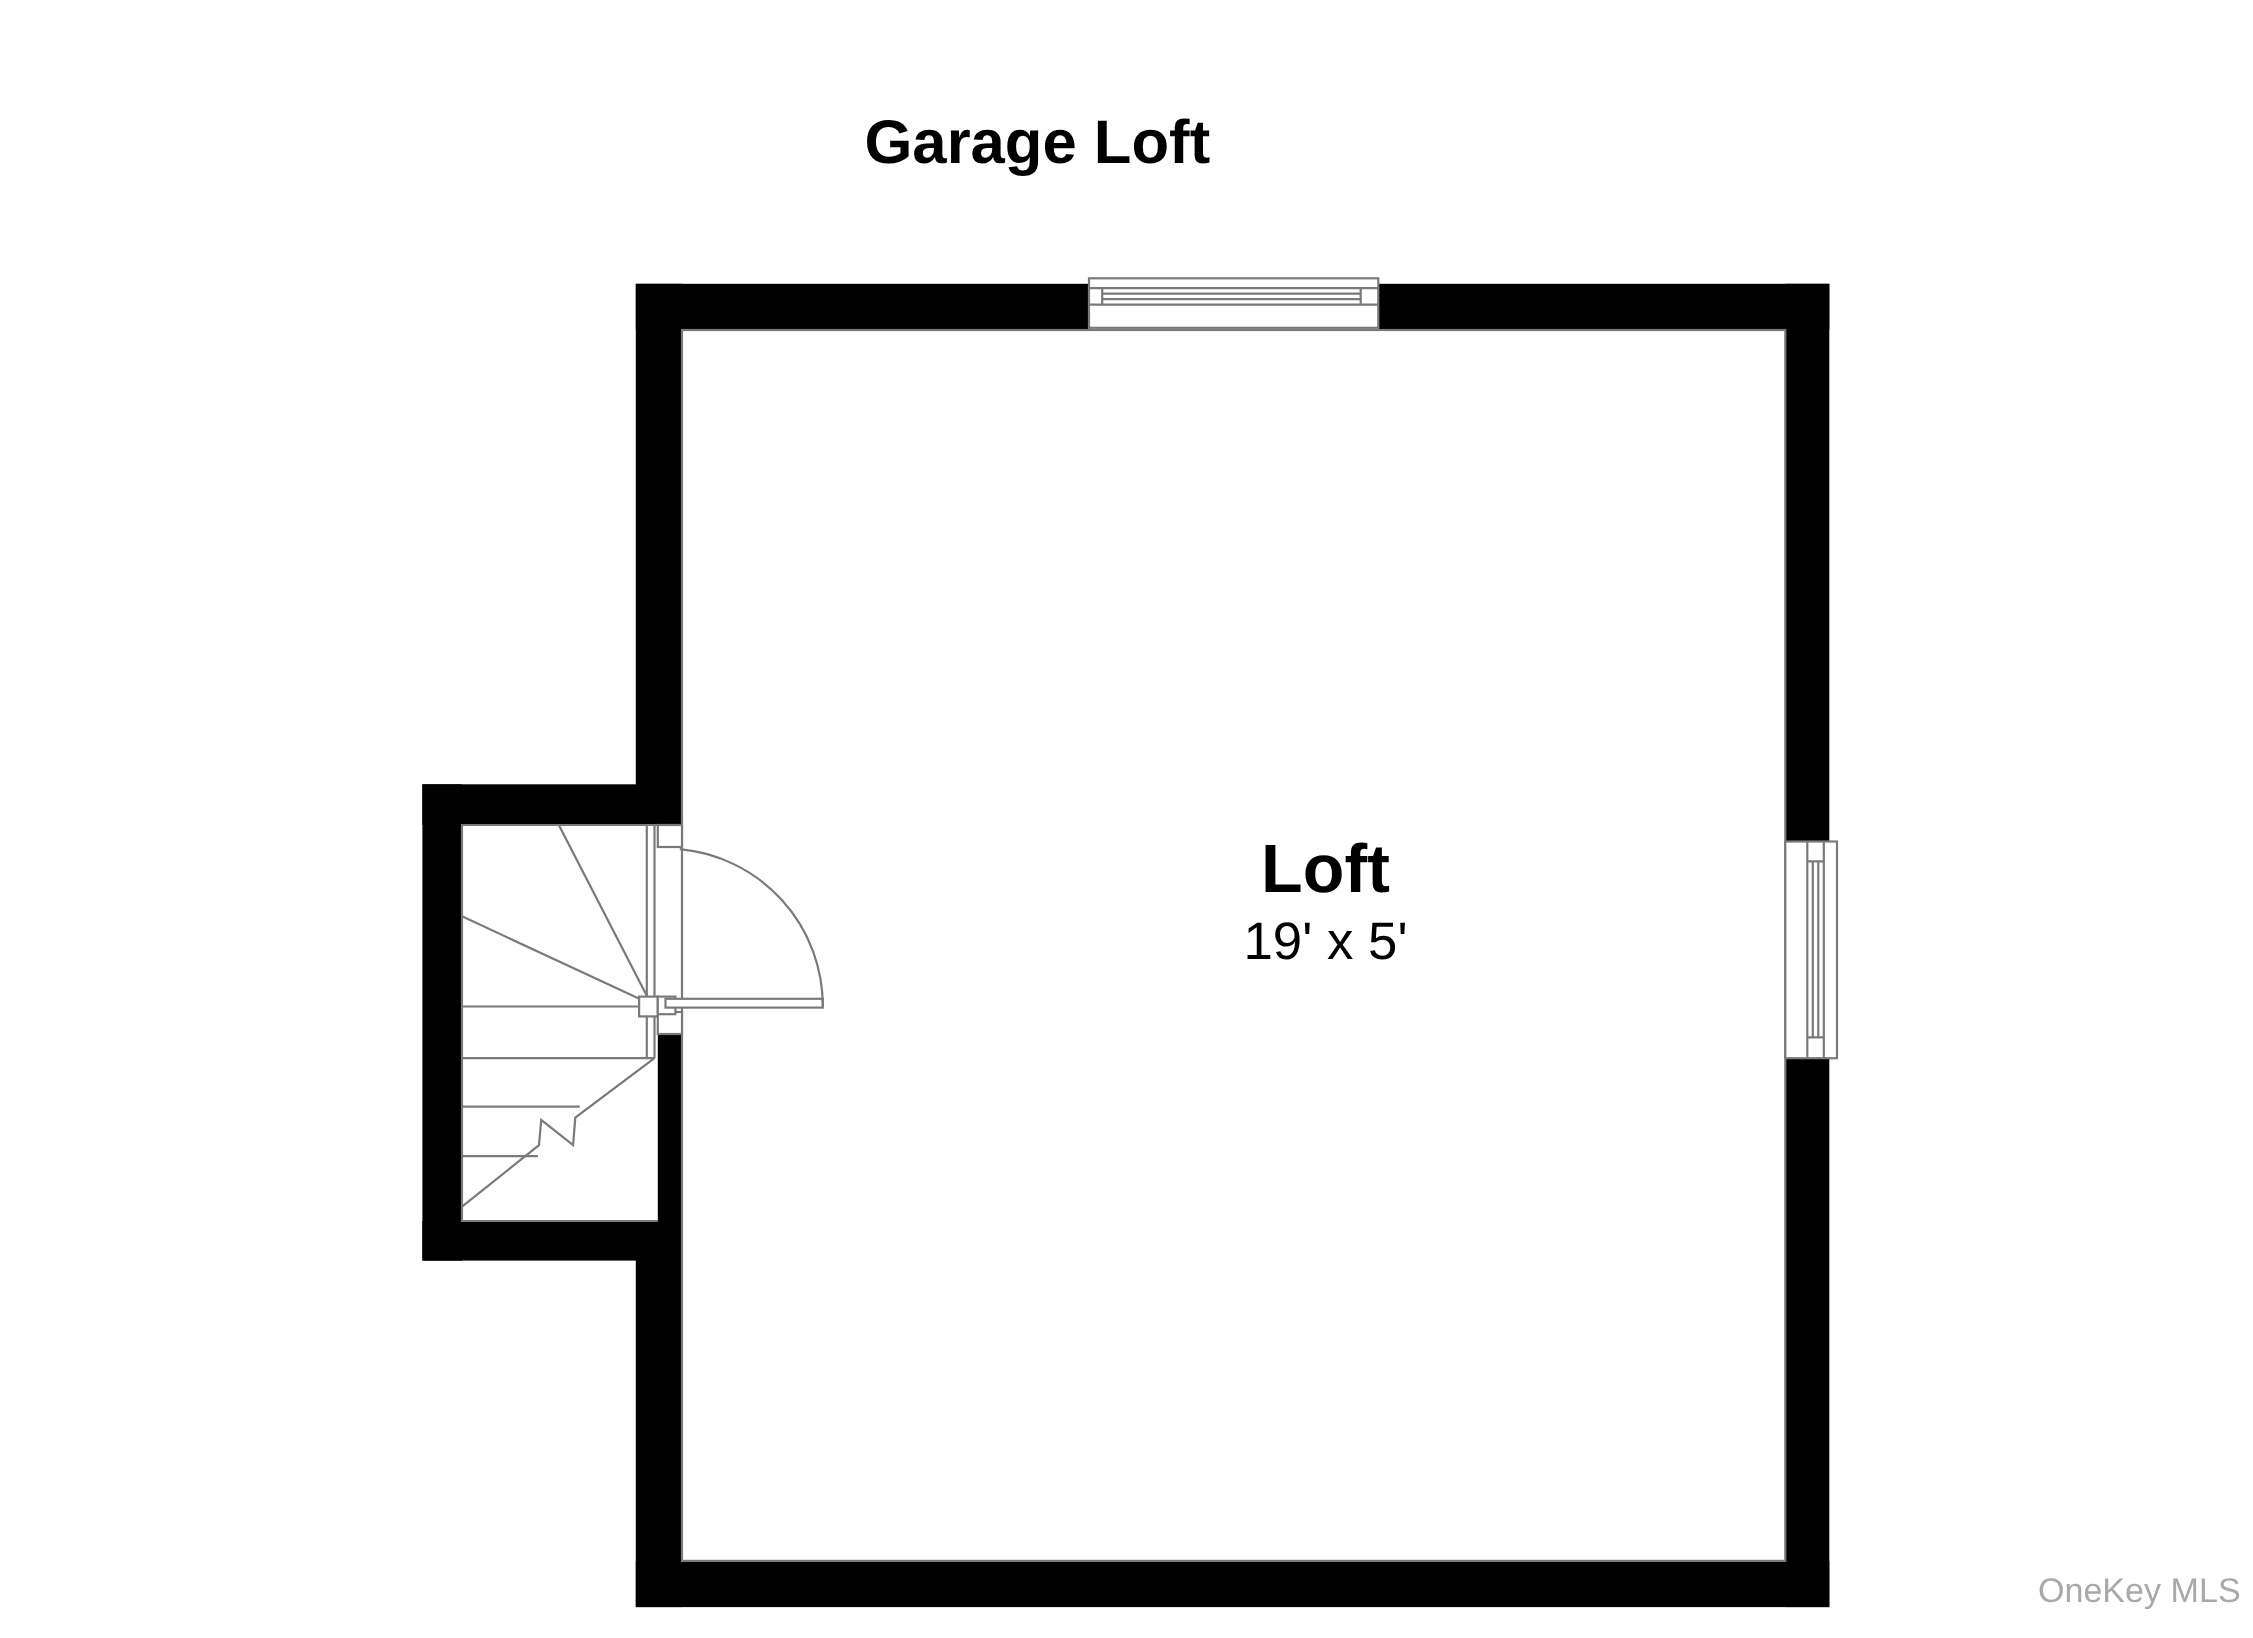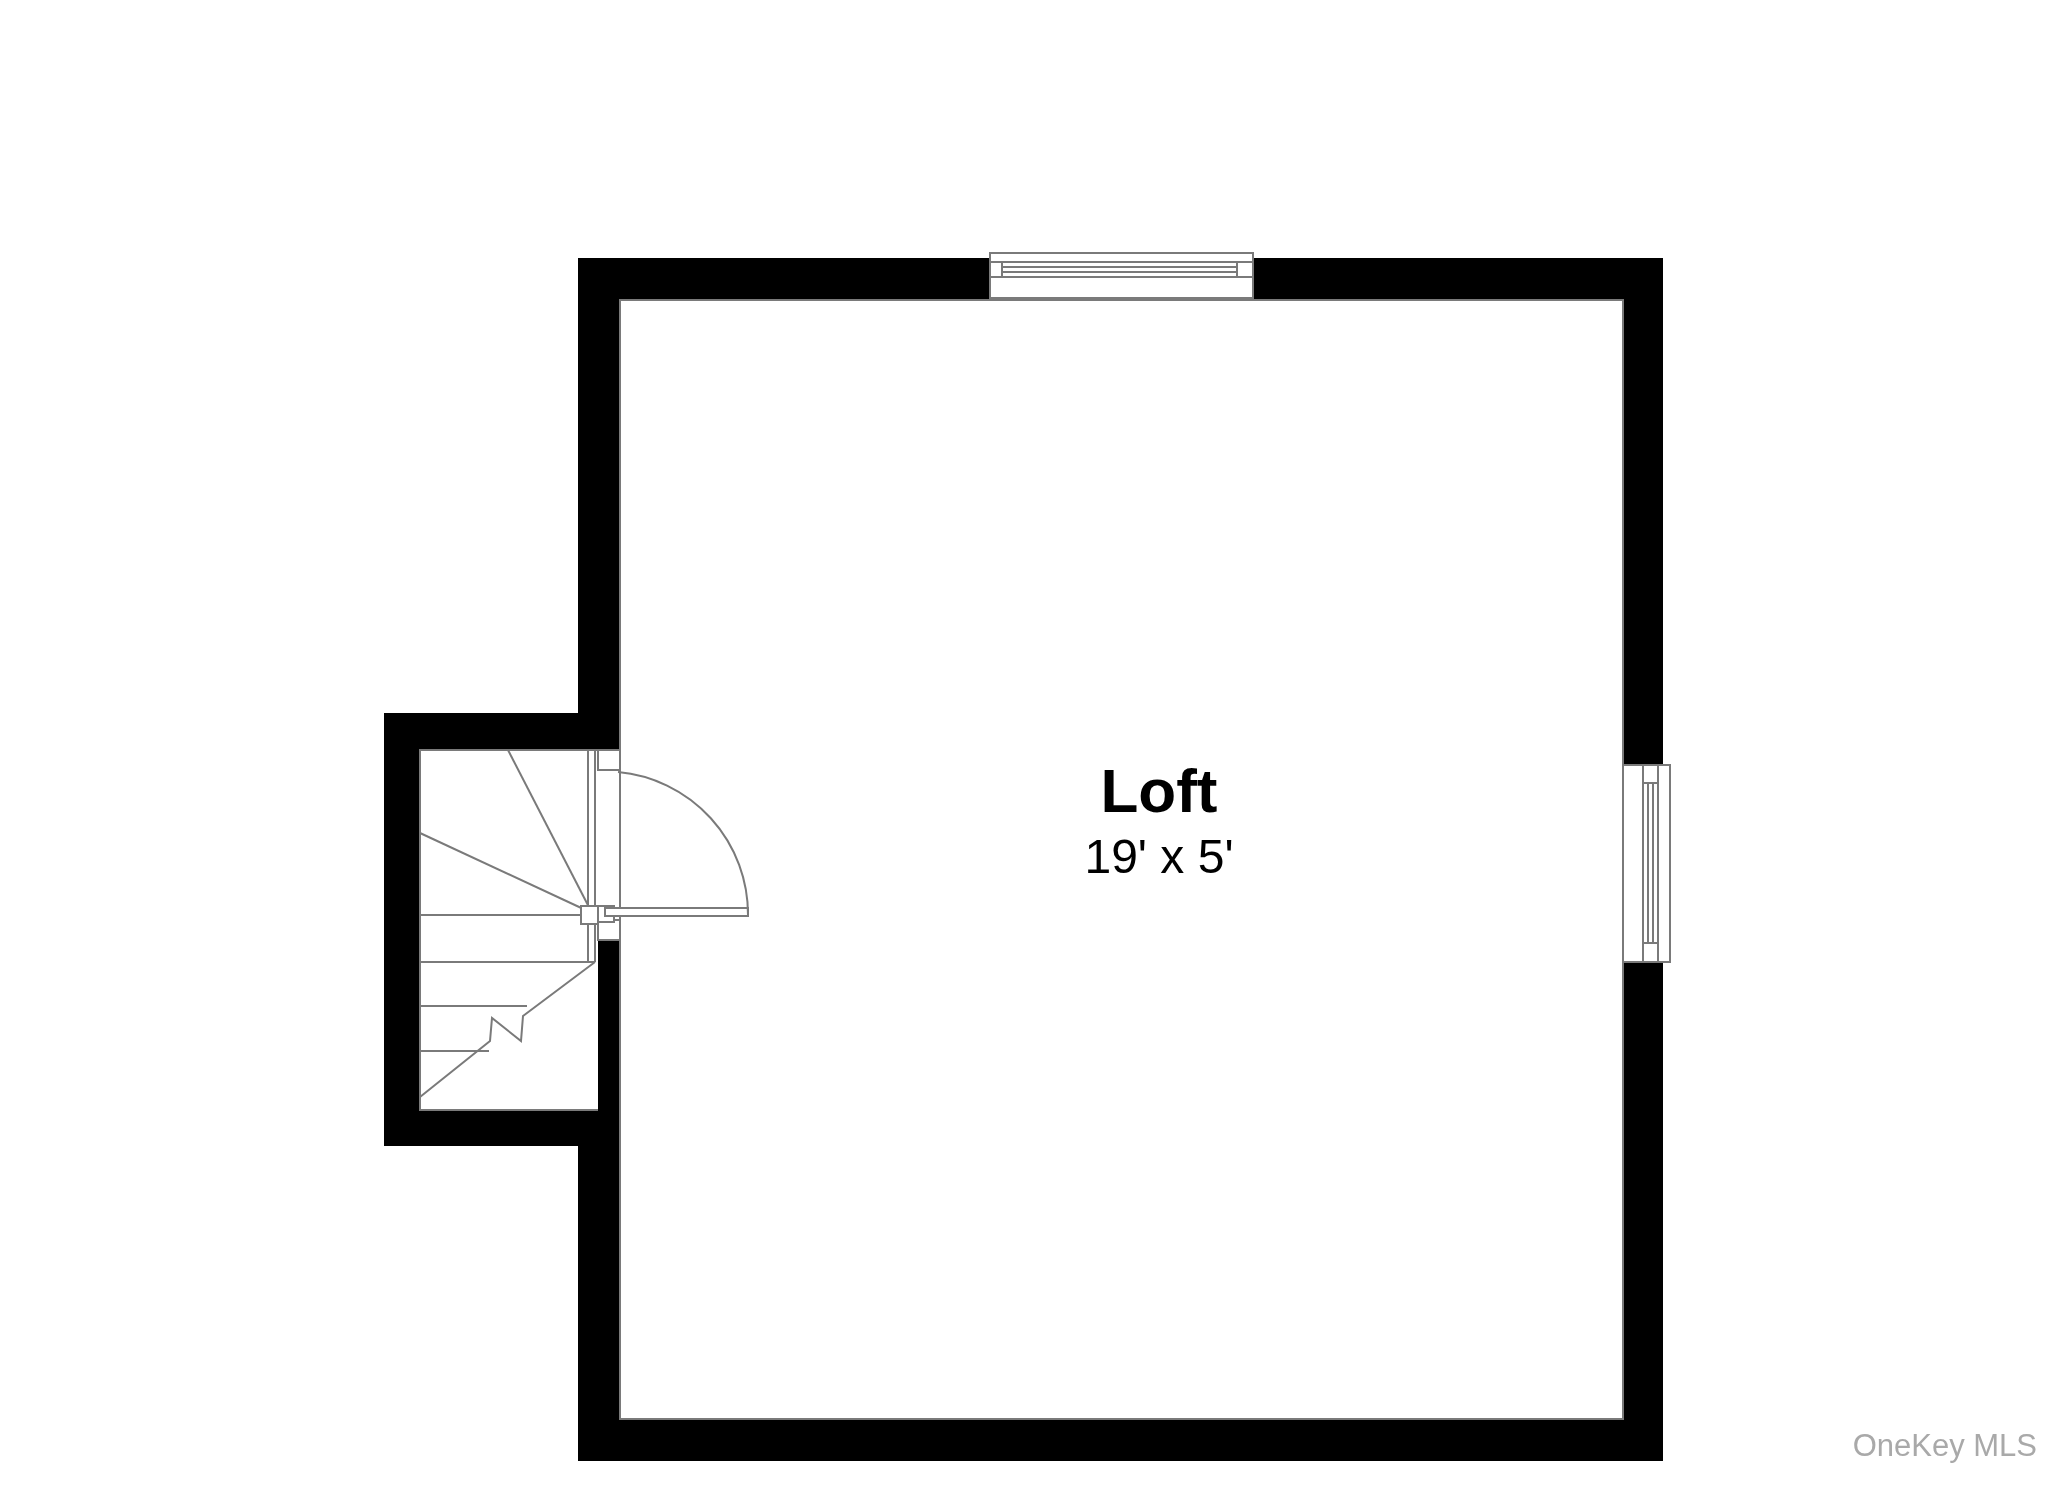--- a/index.html
+++ b/index.html
@@ -19,40 +19,41 @@
     position: absolute;
     left: 943px; top: 96px;
     transform: translateX(-50%);
     font-size: 56px; font-weight: bold;
     color: var(--text, #000);
     white-space: nowrap;
     margin: 0;
   }
   .room-label {
     position: absolute;
-    left: 1159px; top: 758px;
+    left: 1205px; top: 758px;
     transform: translateX(-50%);
     text-align: center;
     color: var(--text, #000);
   }
   .room-name { font-size: 62px; font-weight: bold; line-height: 1.05; }
   .room-dims { font-size: 48px; font-weight: normal; margin-top: 6px; white-space: nowrap; }
   .watermark {
     position: absolute;
     right: 11px; bottom: 25px;
     font-size: 31px;
     color: var(--watermark, #a9a9a9);
     white-space: nowrap;
   }
 </style>
 </head>
 <body>
 
 <div class="canvas">
 
+  <h1 class="page-title">Garage Loft</h1>
 
   <svg class="plan-svg" width="2048" height="1489" viewBox="0 0 2048 1489">
 
     <g>
       <rect class="wall" x="578" y="258" width="412" height="42"></rect>
       <rect class="wall" x="1253" y="258" width="410" height="42"></rect>
       <rect class="wall" x="1623" y="258" width="40" height="507"></rect>
       <rect class="wall" x="1623" y="962" width="40" height="499"></rect>
       <rect class="wall" x="578" y="1419" width="1085" height="42"></rect>
       <rect class="wall" x="578" y="258" width="42" height="492"></rect>

